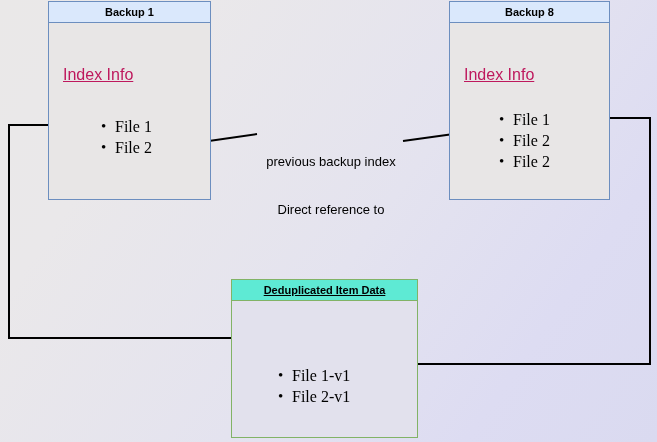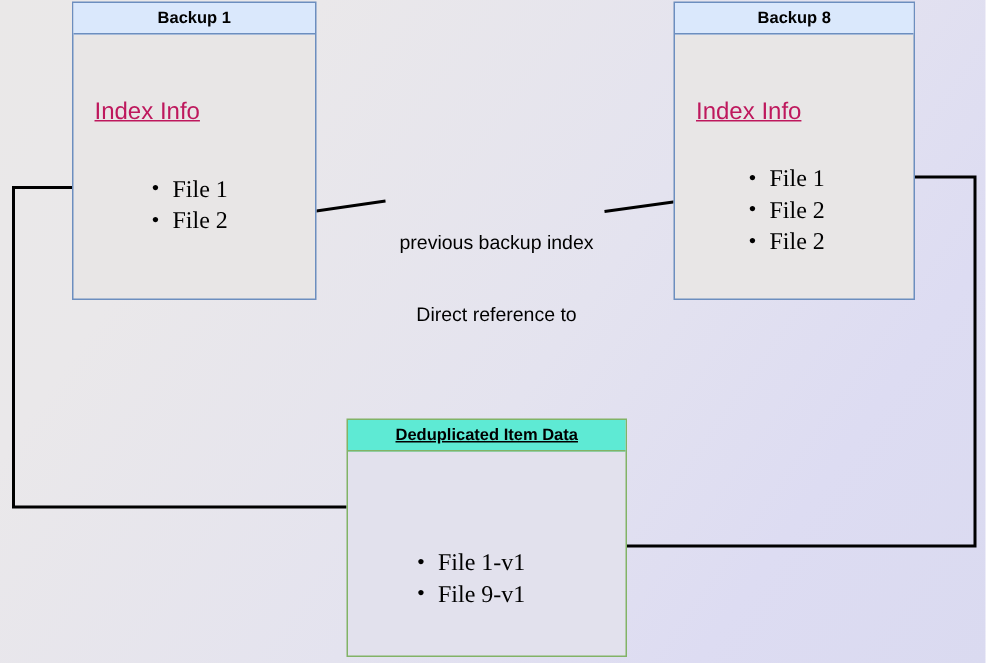--- a/index.html
+++ b/index.html
@@ -146,21 +146,21 @@
         <li>File 2</li>
       </ul>
     </div>
   </div>
 
   <div class="box green" style="left:231px; top:279px; width:187px; height:159px;">
     <div class="hdr">Deduplicated Item Data</div>
     <div class="body">
       <ul class="files" style="left:46px; top:64px;">
         <li>File 1-v1</li>
-        <li>File 9-v1</li>
+        <li>File 2-v1</li>
       </ul>
     </div>
   </div>
 
   <div class="caption" style="left:251px; top:122px; width:160px;">
     <div>previous backup index</div>
     <div>Direct reference to</div>
   </div>
 
 </div>

